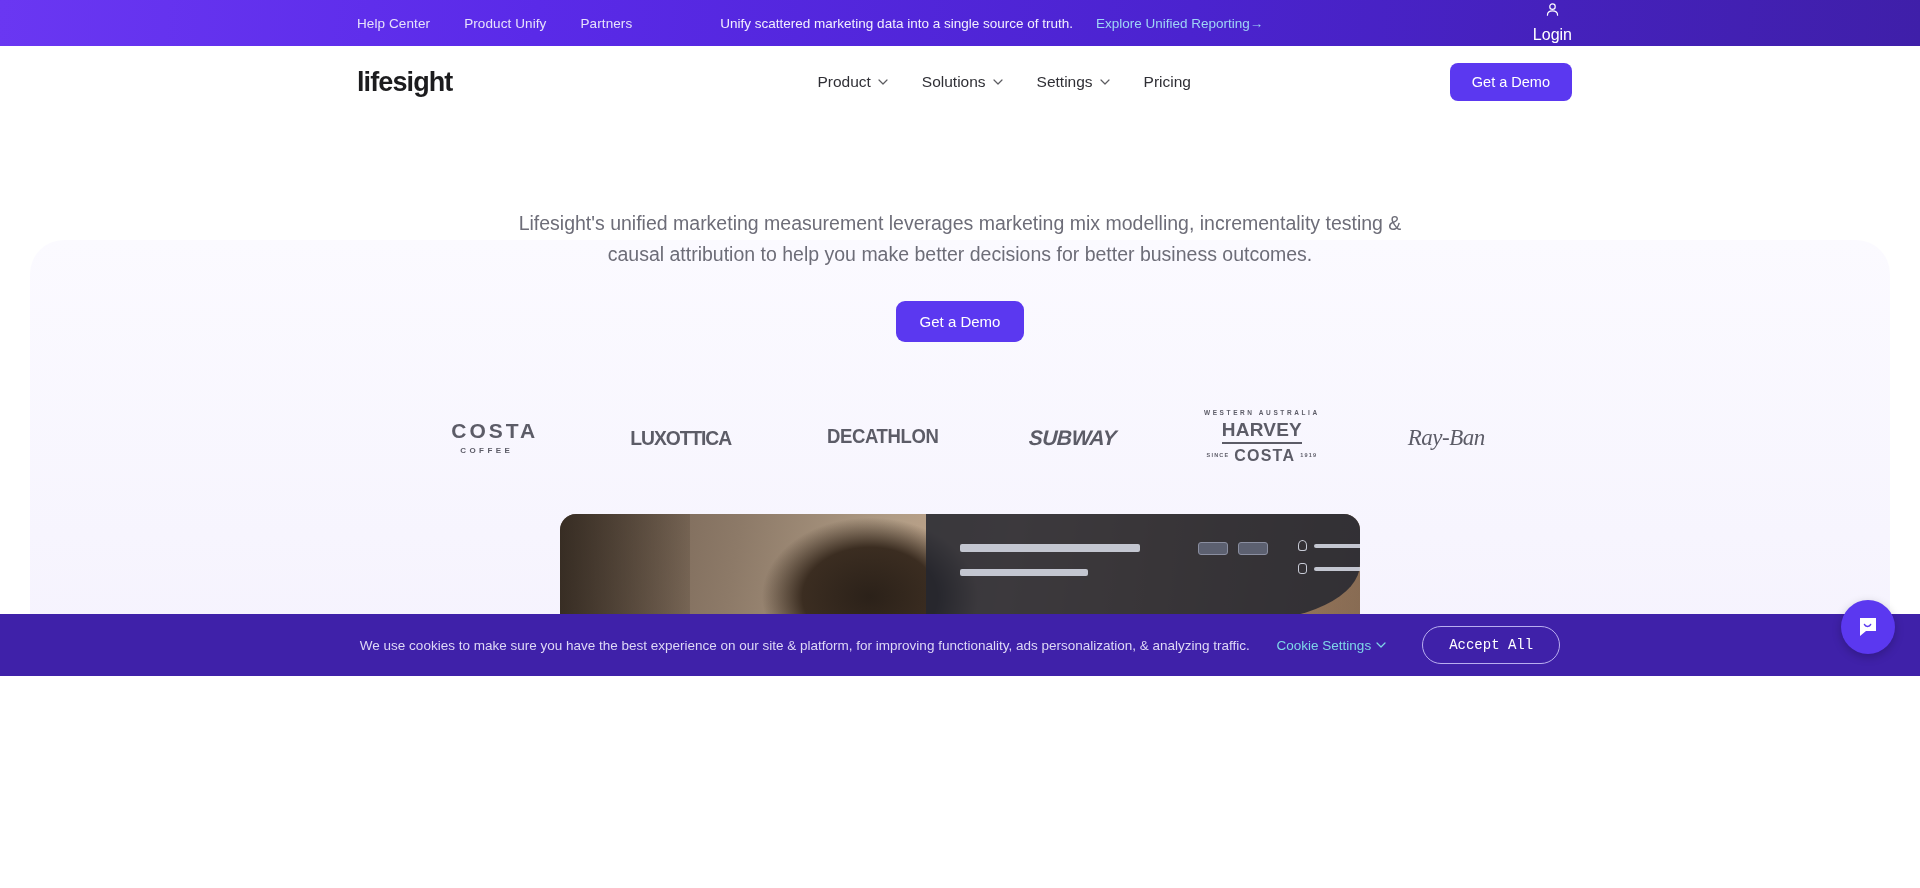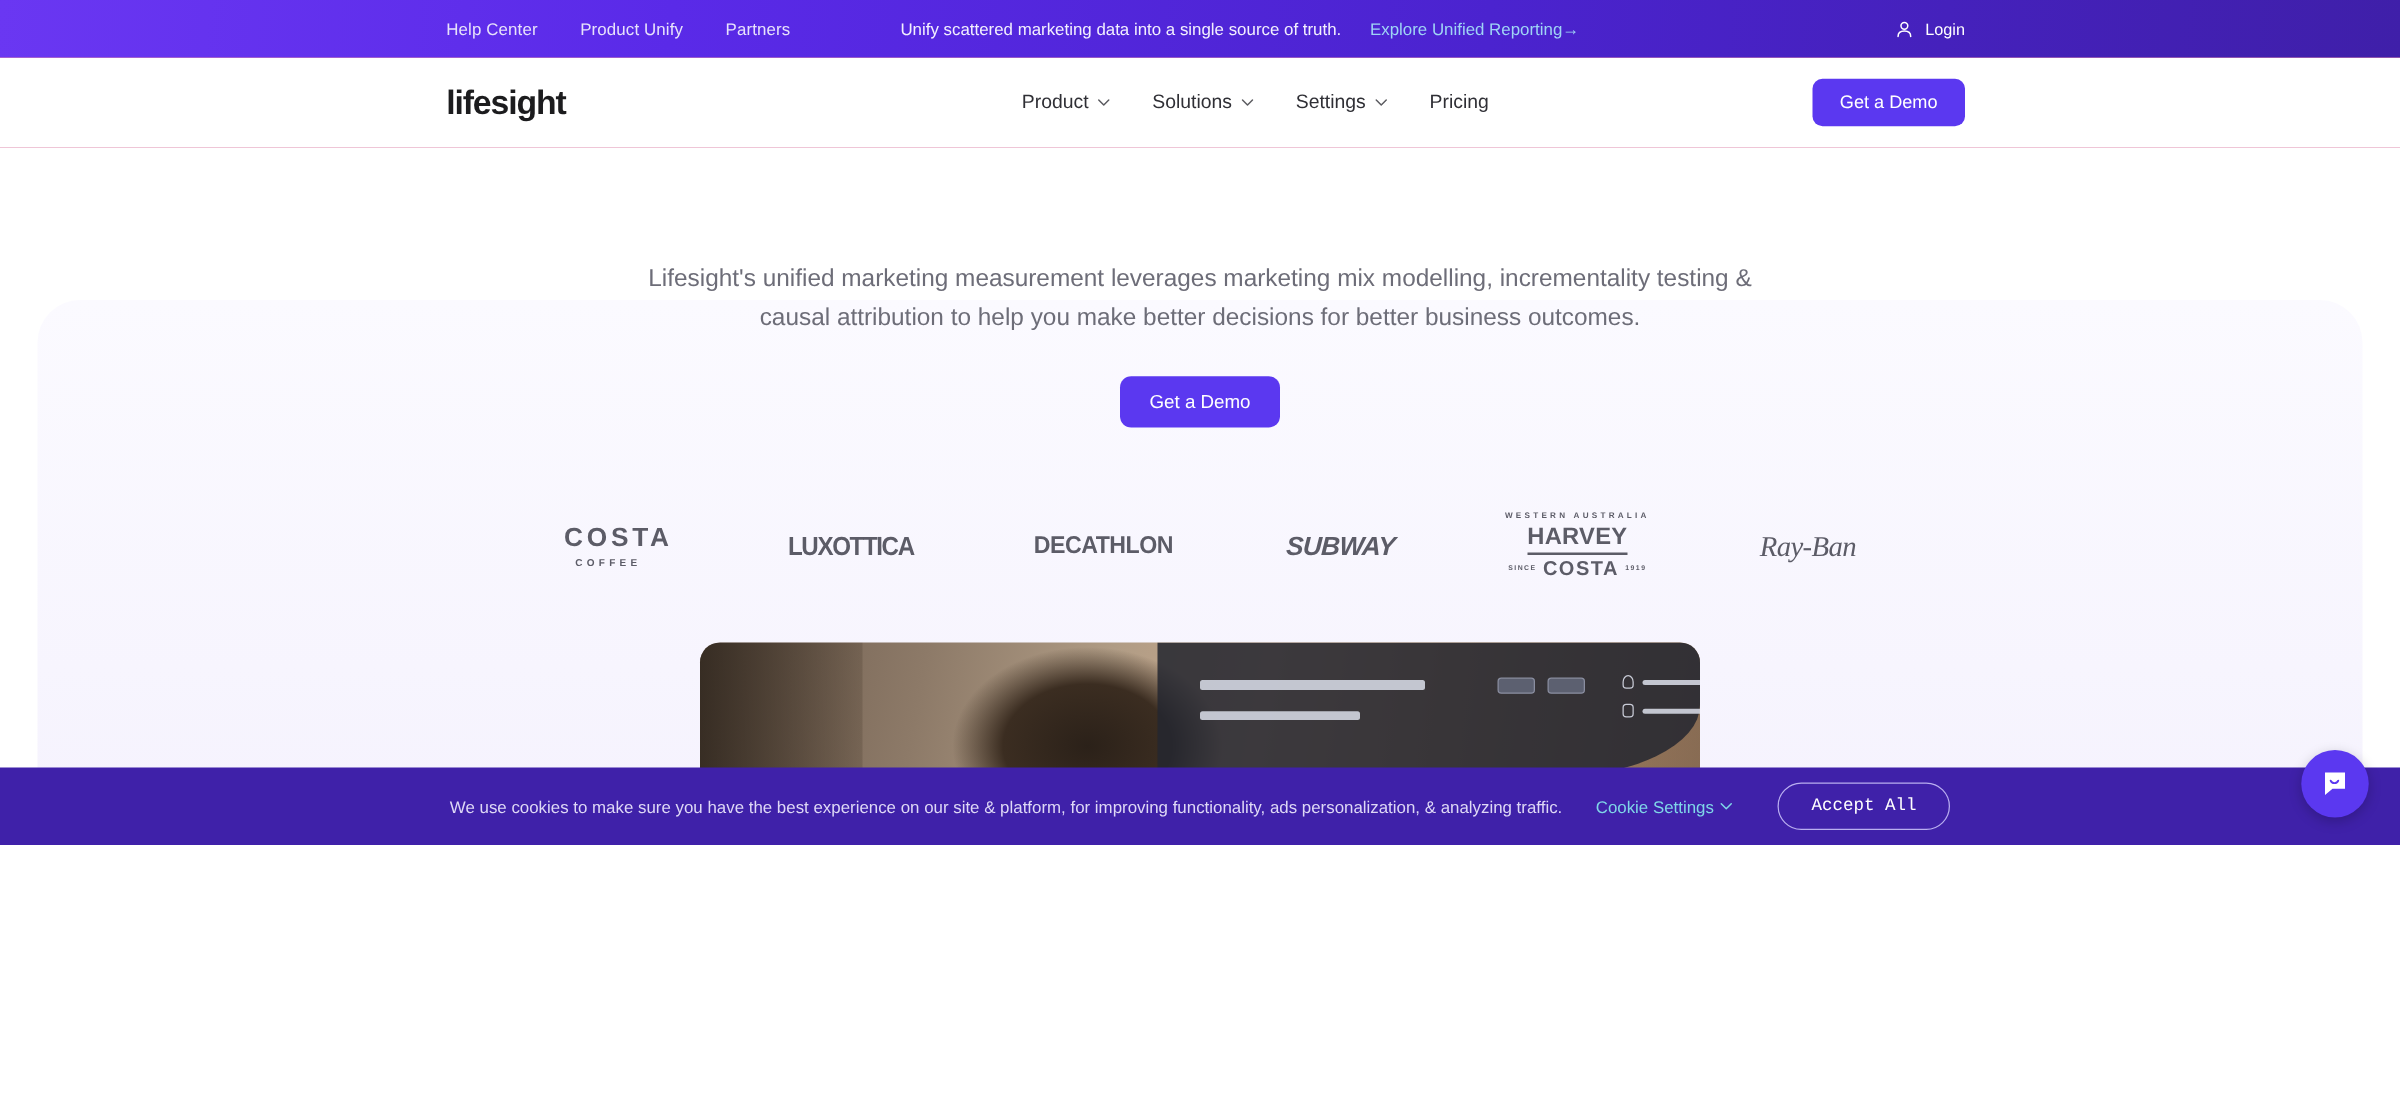--- a/index.html
+++ b/index.html
@@ -56,22 +56,23 @@
     color: #9fd4f5;
     text-decoration: none;
   }
   .announce-right {
     margin-left: auto;
     margin-right: 348px;
     display: flex;
     align-items: center;
     gap: 9px;
     color: #ffffff;
-    font-size: 13px;
+    font-size: 16px;
     text-decoration: none;
+    flex-direction: column;
   }
   .user-ico { width: 15px; height: 15px; display: block; }
 
   
   .header {
     position: relative;
     z-index: 35;
     height: 72px;
     width: 100%;
     background: #ffffff;

